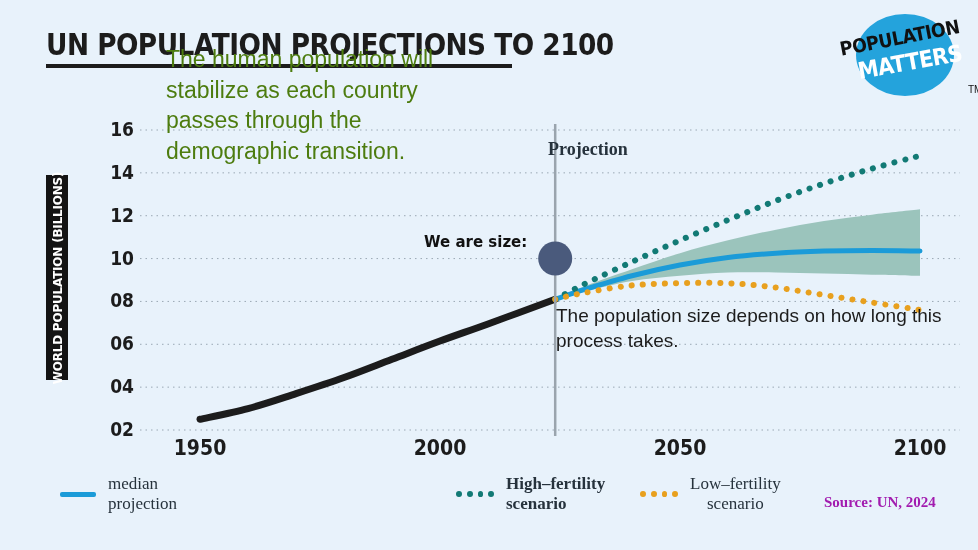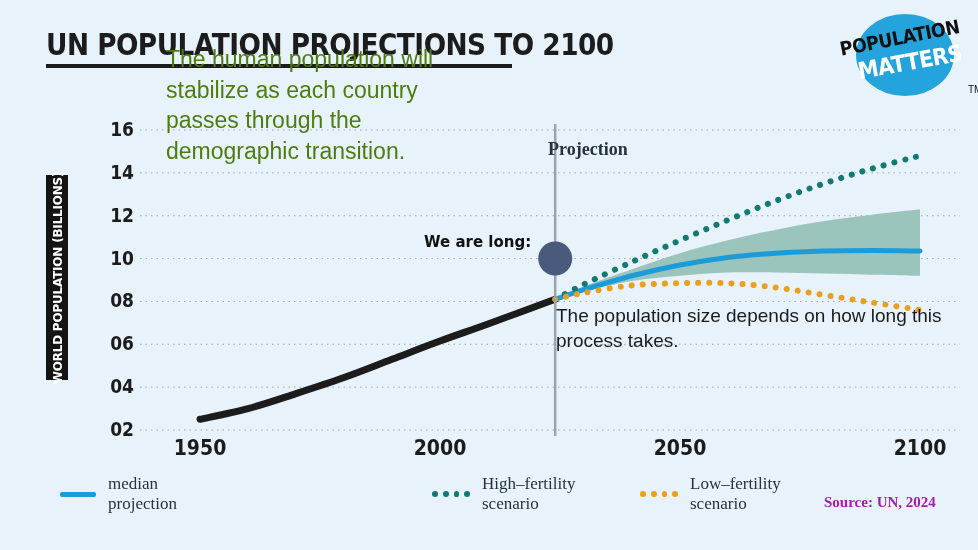--- a/index.html
+++ b/index.html
@@ -231,22 +231,22 @@
     align-items: center;
   }
   .swatch-dots i {
     display: block;
     width: 6px;
     height: 6px;
     border-radius: 50%;
   }
   #legend-median   { left: 60px;  top: 8px; }
   #legend-conf     { left: 236px; top: 6px; }
-  #legend-high     { left: 432px; top: 8px; }
-  #legend-low      { left: 640px; top: 8px; }
+  #legend-high     { left: 456px; top: 8px; font-weight: bold; }
+  #legend-low      { left: 640px; top: 8px; text-align: center; }
   #source-note {
     position: absolute;
     left: 824px;
     top: 28px;
     font-family: "Liberation Serif", serif;
     font-weight: bold;
     font-size: 15px;
     color: #a21caf;
     white-space: nowrap;
   }
@@ -309,21 +309,21 @@
   <div id="xticks">
       <div class="xtick" style="left: 155px; top: 436px;">1950</div>
       <div class="xtick" style="left: 395px; top: 436px;">2000</div>
       <div class="xtick" style="left: 635px; top: 436px;">2050</div>
       <div class="xtick" style="left: 875px; top: 436px;">2100</div>
     </div>
 
   <div id="annotation-1">The human population will stabilize as each country passes through the demographic transition.</div>
   <div id="annotation-2">The population size depends on how long this process takes.</div>
   <div id="projection-label">Projection</div>
-  <div id="we-are-here-label">We are long:</div>
+  <div id="we-are-here-label">We are size:</div>
 
   <div id="legend">
     <div class="legend-item" id="legend-median">
       <span class="swatch-line"></span>
       <span class="legend-text">
         <span>median</span><br>
         <span>projection</span>
       </span>
     </div>
 

